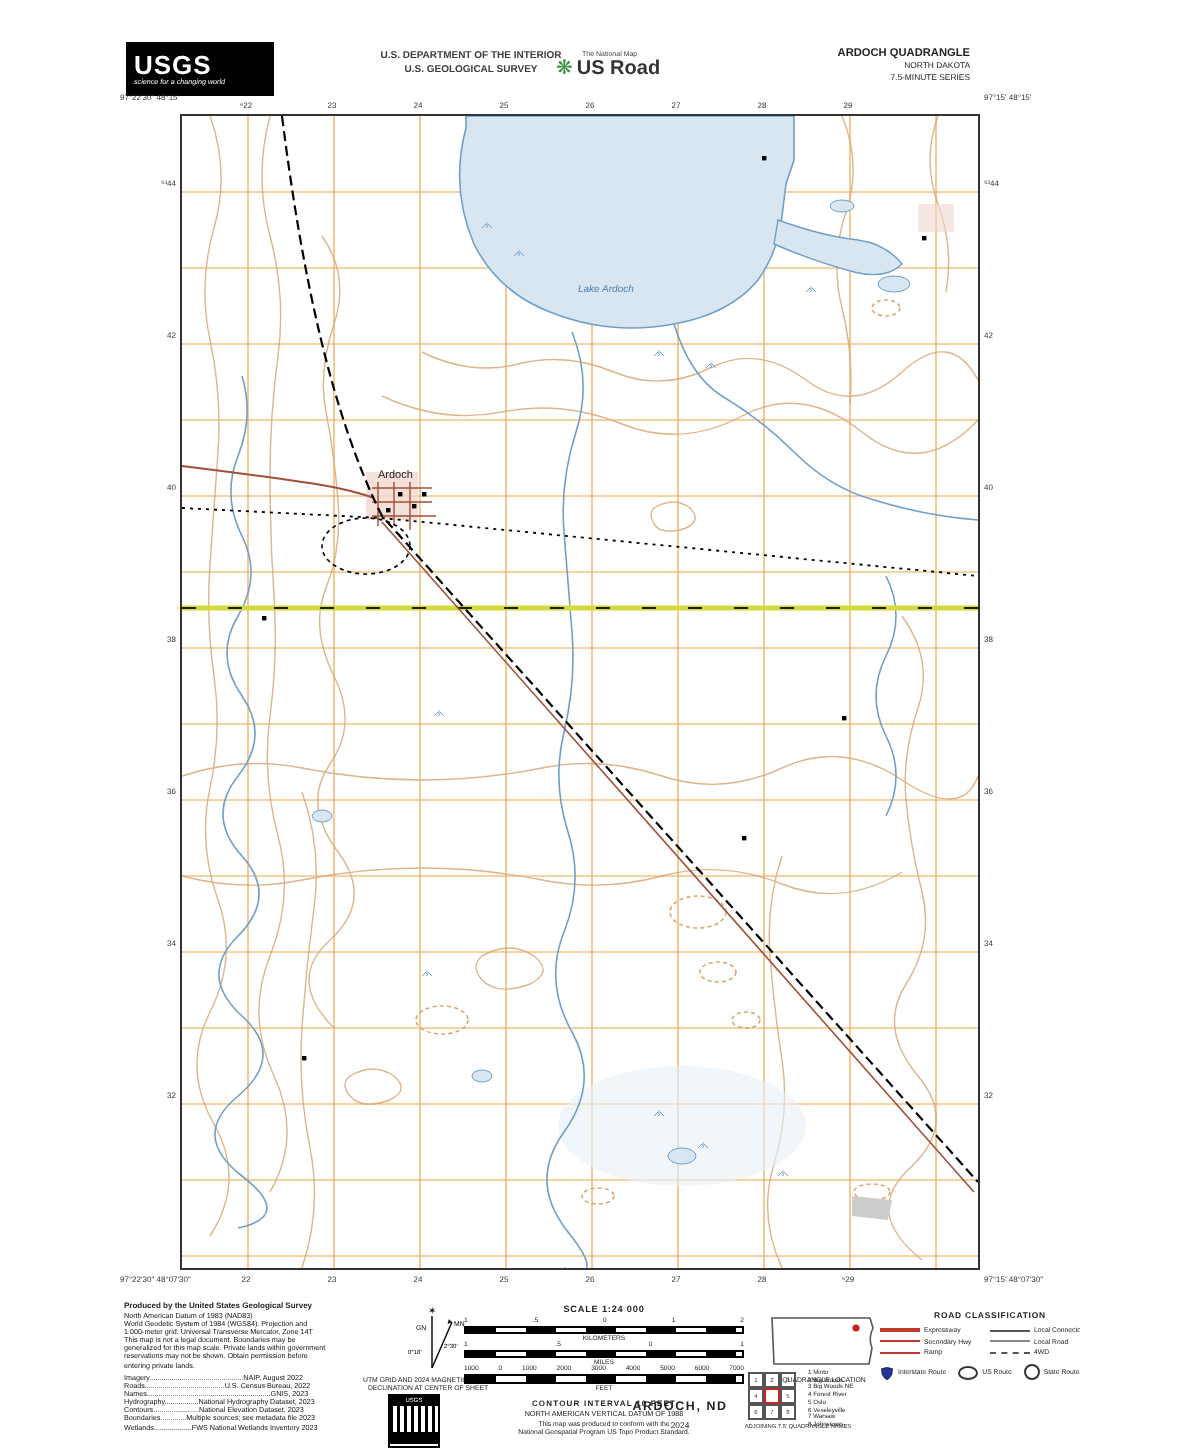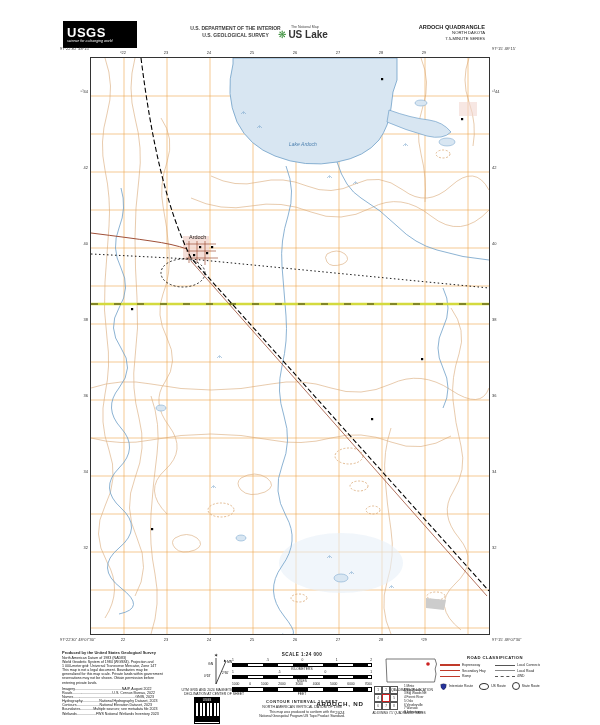--- a/index.html
+++ b/index.html
@@ -78,21 +78,21 @@
     <div class="usgs-tag">science for a changing world</div>
   </div>
   <div class="abs dept">
     <div>U.S. DEPARTMENT OF THE INTERIOR</div>
     <div>U.S. GEOLOGICAL SURVEY</div>
   </div>
   <div class="abs ustopo">
     <div class="ustopo-small">The National Map</div>
     <div class="ustopo-row">
       <span class="ustopo-ico">❋</span>
-      <span class="ustopo-name">US Lake</span>
+      <span class="ustopo-name">US Road</span>
     </div>
   </div>
   <div class="abs quad">
     <div class="quad-title">ARDOCH QUADRANGLE</div>
     <div class="quad-sub">NORTH DAKOTA</div>
     <div class="quad-sub">7.5-MINUTE SERIES</div>
   </div>
 
   <div class="abs edge" style="left:60px;top:46px;">
     <span>97°22'30"</span>

